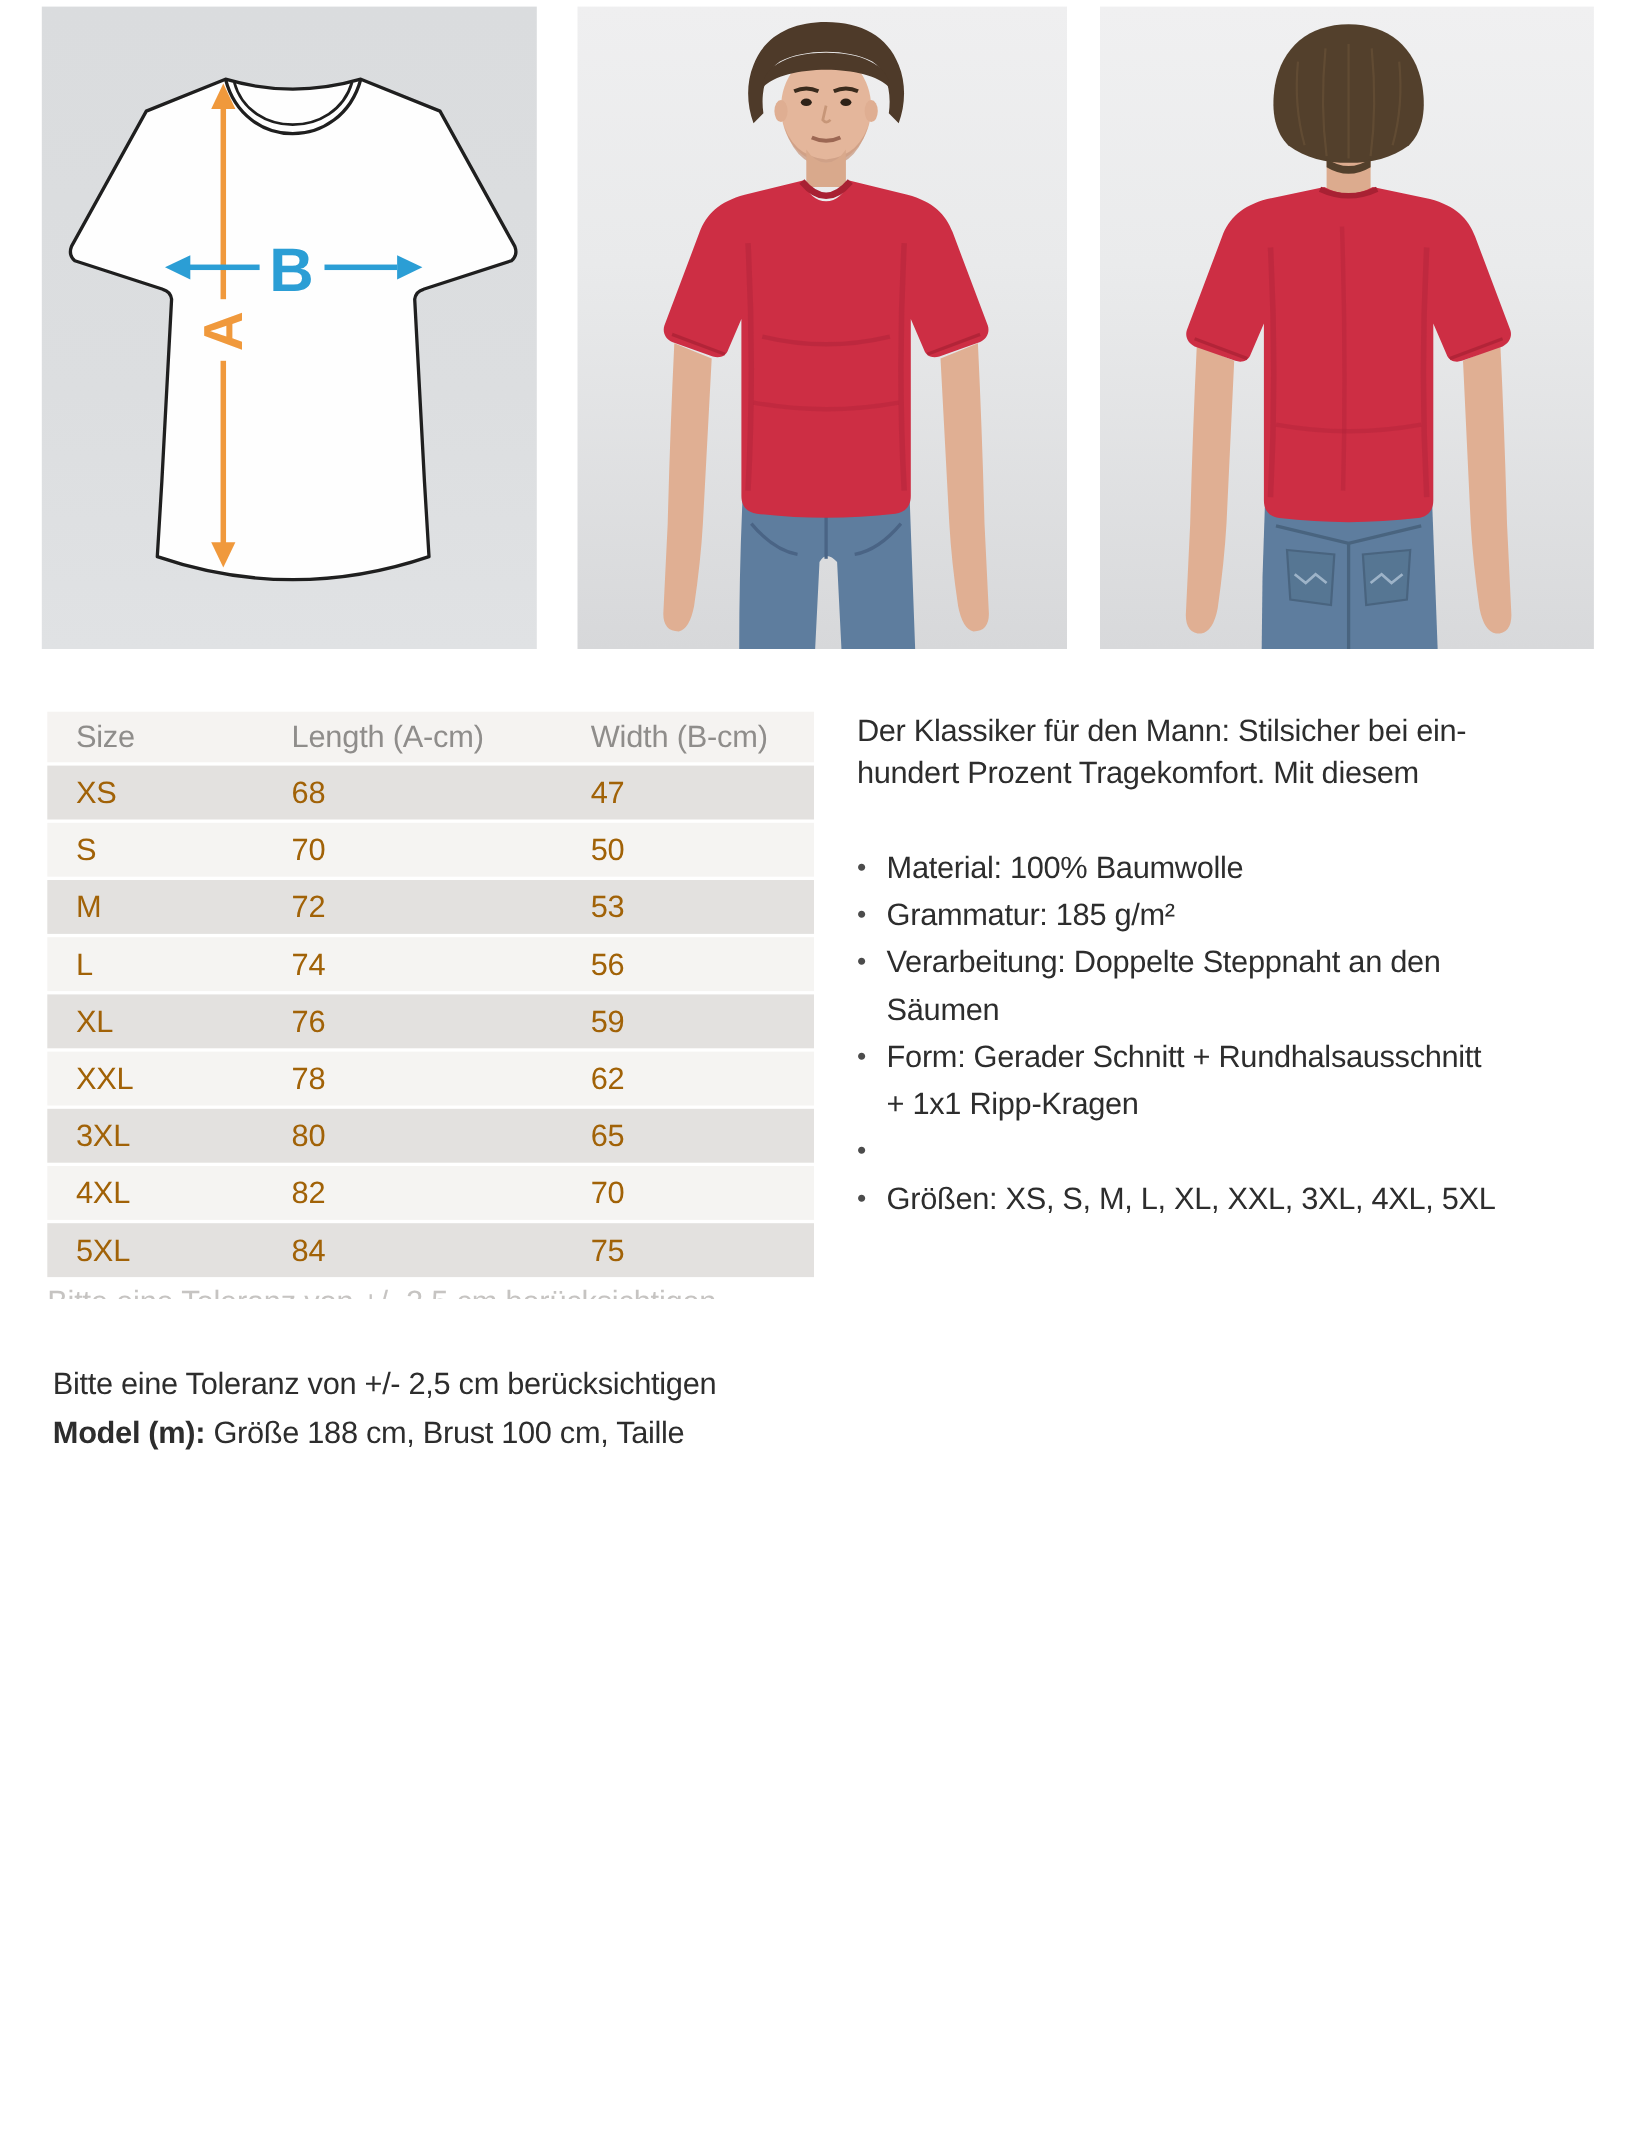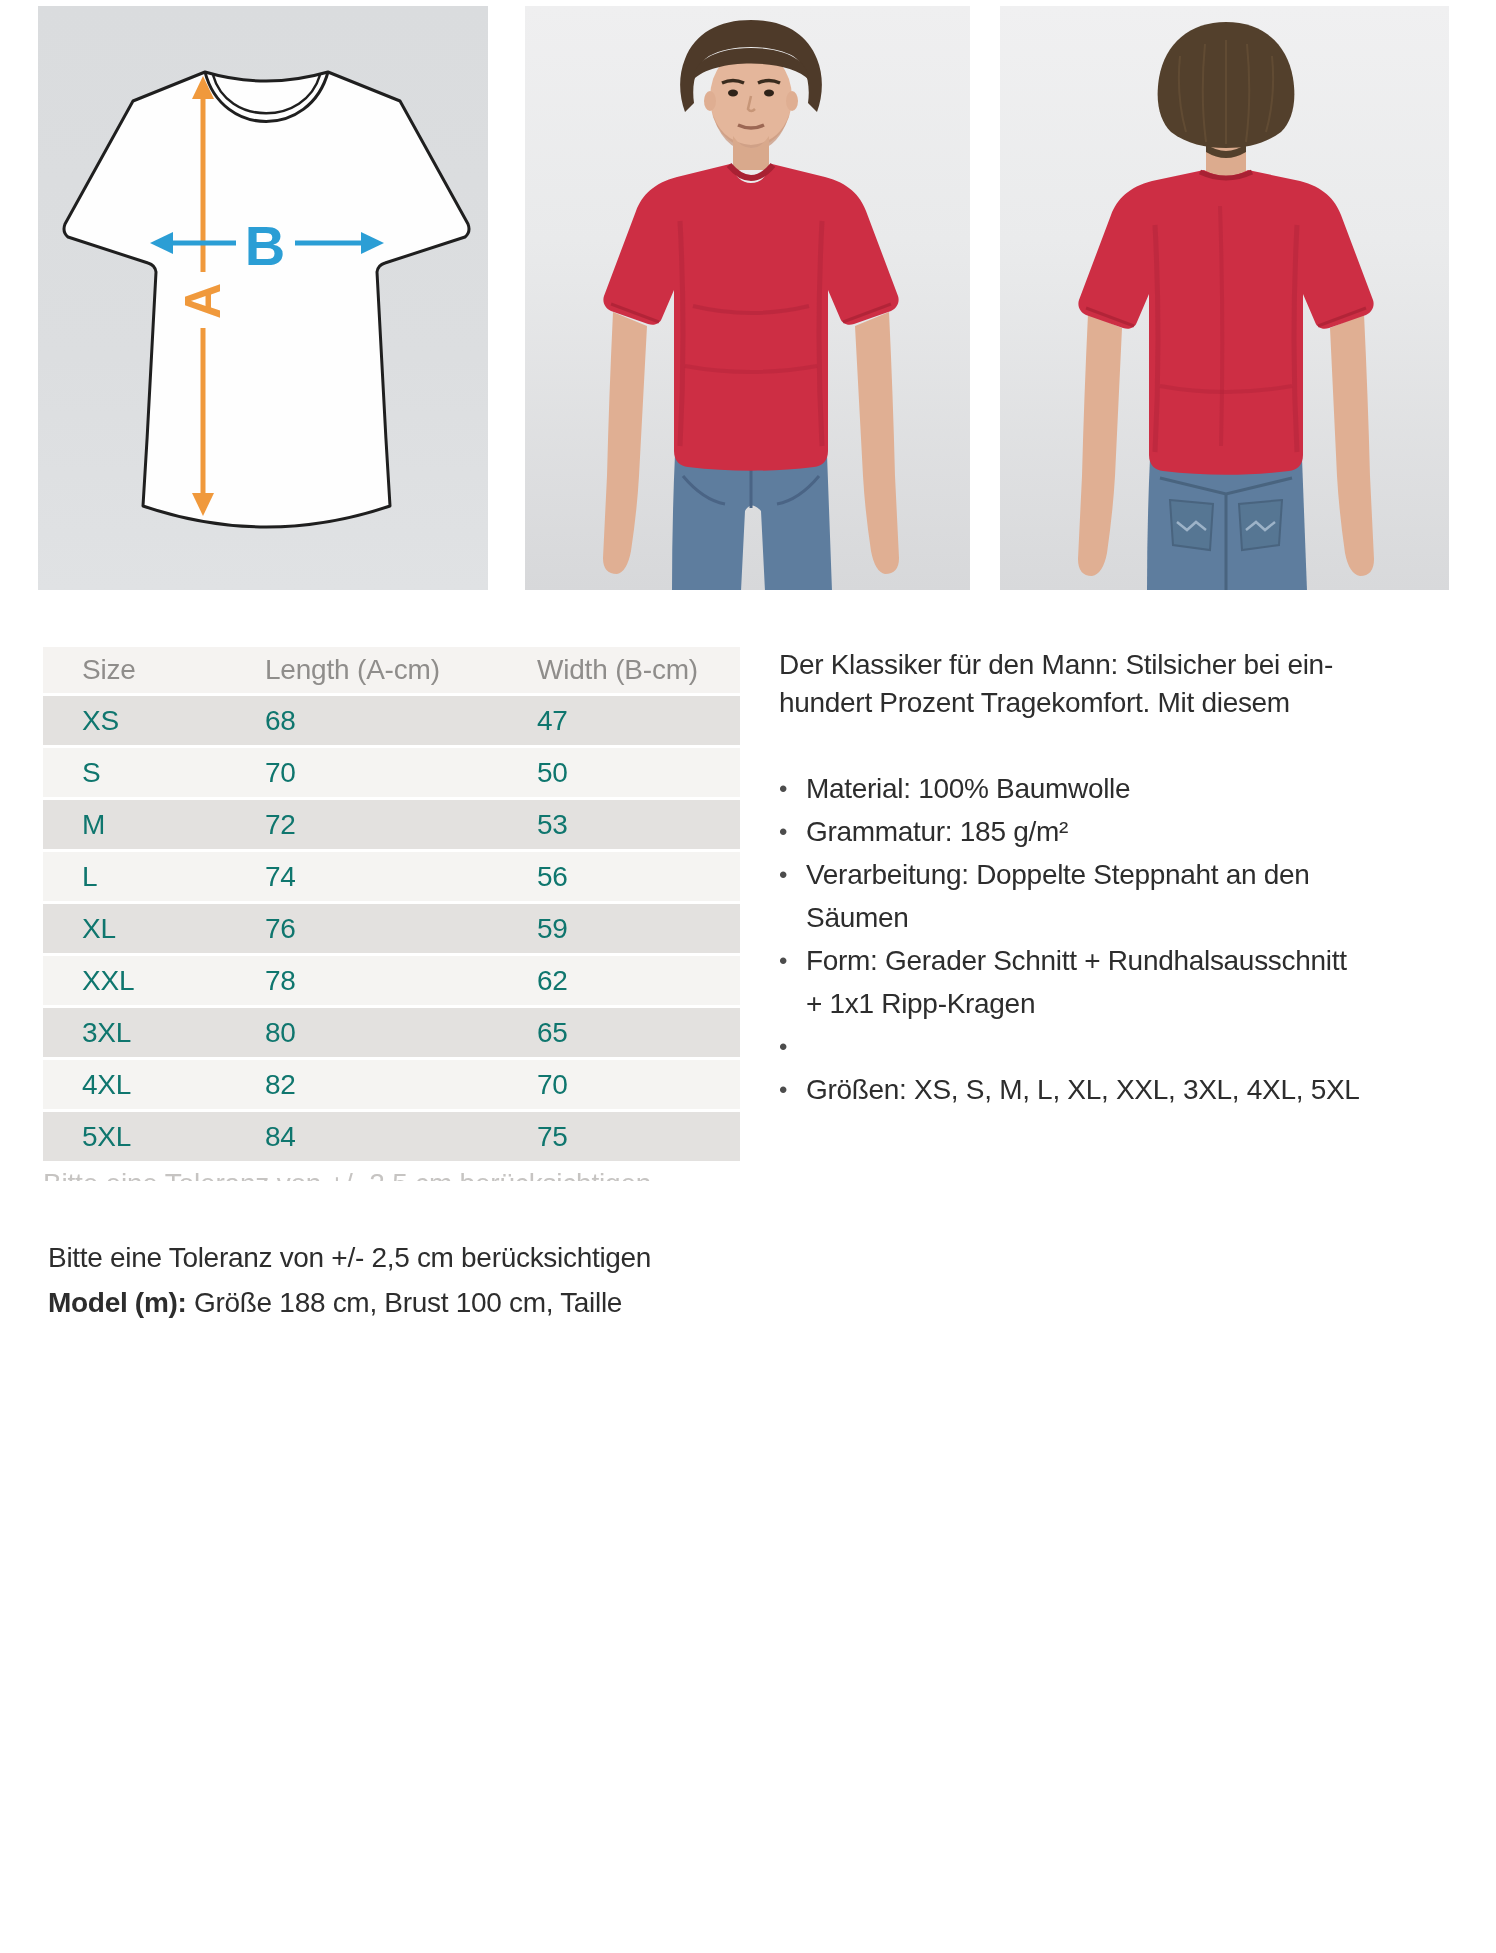--- a/index.html
+++ b/index.html
@@ -13,23 +13,23 @@
   .panel-diagram{left:0;width:450px;background:linear-gradient(180deg,#dadcde 0%,#dcdee0 60%,#e0e2e4 100%);}
   .panel-photo-front{left:487px;width:445px;background:linear-gradient(180deg,#efeff0 0%,#e9eaeb 40%,#d7d8da 100%);}
   .panel-photo-back{left:962px;width:449px;background:linear-gradient(180deg,#f0f0f1 0%,#eaebec 40%,#d8d9db 100%);}
 
   
   .size-table{position:absolute;left:43px;top:647px;width:697px;font-size:28px;letter-spacing:-0.2px;}
   .t-row{display:grid;grid-template-columns:207px 287px 203px;align-items:center;height:49px;margin-top:3px;}
   .t-head{height:46px;margin-top:0;background:#f5f3f1;color:#8f8d8b;}
   .t-row:nth-child(even):not(.t-head){background:#e3e1df;}
   .t-row:nth-child(odd):not(.t-head){background:#f5f4f2;}
-  .t-cell{color:#0f766e;white-space:nowrap;}
+  .t-cell{color:#a16207;white-space:nowrap;}
   .t-head .t-cell{color:#8f8d8b;}
-  .c1{padding-left:39px;}
+  .c1{padding-left:26px;}
   .c2{padding-left:15px;}
 
   
   .cropped-row{position:absolute;left:43px;top:1168px;width:620px;height:13px;overflow:hidden;
                color:#c6c4c2;font-size:28px;letter-spacing:-0.2px;white-space:nowrap;}
 
   
   .desc{position:absolute;left:779px;top:646px;width:600px;color:#2d2d2d;font-size:28px;letter-spacing:-0.3px;}
   .intro div{line-height:38px;white-space:nowrap;}
   .bullets{list-style:none;margin:45px 0 0 0;padding:0;}

